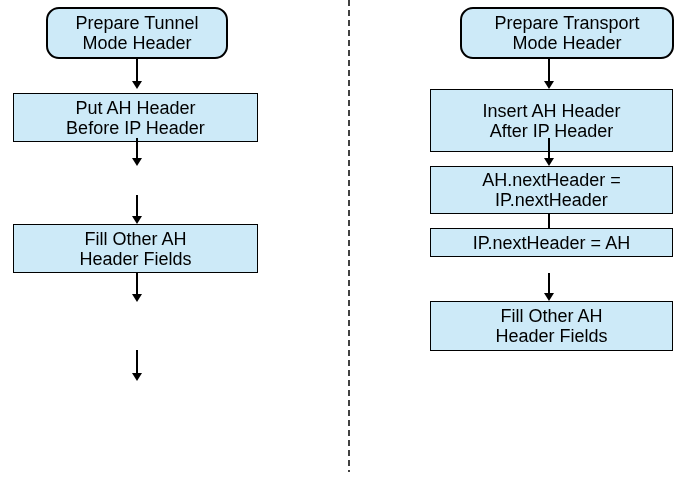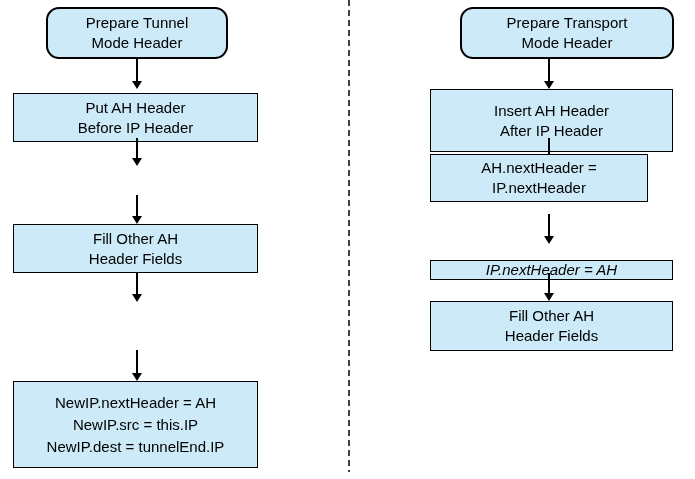--- a/index.html
+++ b/index.html
@@ -18,21 +18,21 @@
   .box {
     position: absolute;
     box-sizing: border-box;
     background: var(--box-fill, #cdeaf8);
     border: 1.5px solid var(--box-border, #000000);
     display: flex;
     align-items: center;
     justify-content: center;
     text-align: center;
     white-space: pre-line;
-    font-size: 15px;
+    font-size: 18px;
     line-height: 20px;
     color: #000000;
   }
   .box.rounded {
     border-width: 2px;
     border-radius: 13px;
   }
   .box.big {
     line-height: 22px;
   }
@@ -102,51 +102,48 @@
     <span class="shaft"></span>
     <span class="head"></span>
   </div>
 
 
   <div class="arrow" style="left:131px; top:350px; height:31px;">
     <span class="shaft"></span>
     <span class="head"></span>
   </div>
 
-  <div class="box big" style="left:13px; top:381px; width:245px; height:87px;">NewIP.nextHeader = AH
-NewIP.src = this.IP
-NewIP.dest = tunnelEnd.IP</div>
 
   <div class="divider" style="left:348px; top:0px; height:472px;"></div>
 
   <div class="box rounded" style="left:460px; top:7px; width:214px; height:52px;">Prepare Transport
 Mode Header</div>
 
   <div class="arrow" style="left:543px; top:59px; height:30px;">
     <span class="shaft"></span>
     <span class="head"></span>
   </div>
 
   <div class="box" style="left:430px; top:89px; width:243px; height:63px;">Insert AH Header
 After IP Header</div>
 
   <div class="arrow" style="left:543px; top:138px; height:28px;">
     <span class="shaft"></span>
     <span class="head"></span>
   </div>
 
-  <div class="box" style="left:430px; top:154px; width:218px; height:48px;">AH.nextHeader =
+  <div class="box" style="left:430px; top:166px; width:243px; height:48px;">AH.nextHeader =
 IP.nextHeader</div>
 
   <div class="arrow" style="left:543px; top:214px; height:30px;">
     <span class="shaft"></span>
     <span class="head"></span>
   </div>
 
-  <div class="box" style="left:430px; top:260px; width:243px; height:20px;font-style:italic;">IP.nextHeader = AH</div>
+  <div class="box" style="left:430px; top:228px; width:243px; height:29px;">IP.nextHeader = AH</div>
 
   <div class="arrow" style="left:543px; top:273px; height:28px;">
     <span class="shaft"></span>
     <span class="head"></span>
   </div>
 
   <div class="box" style="left:430px; top:301px; width:243px; height:50px;">Fill Other AH
 Header Fields</div>
 
 </div>

